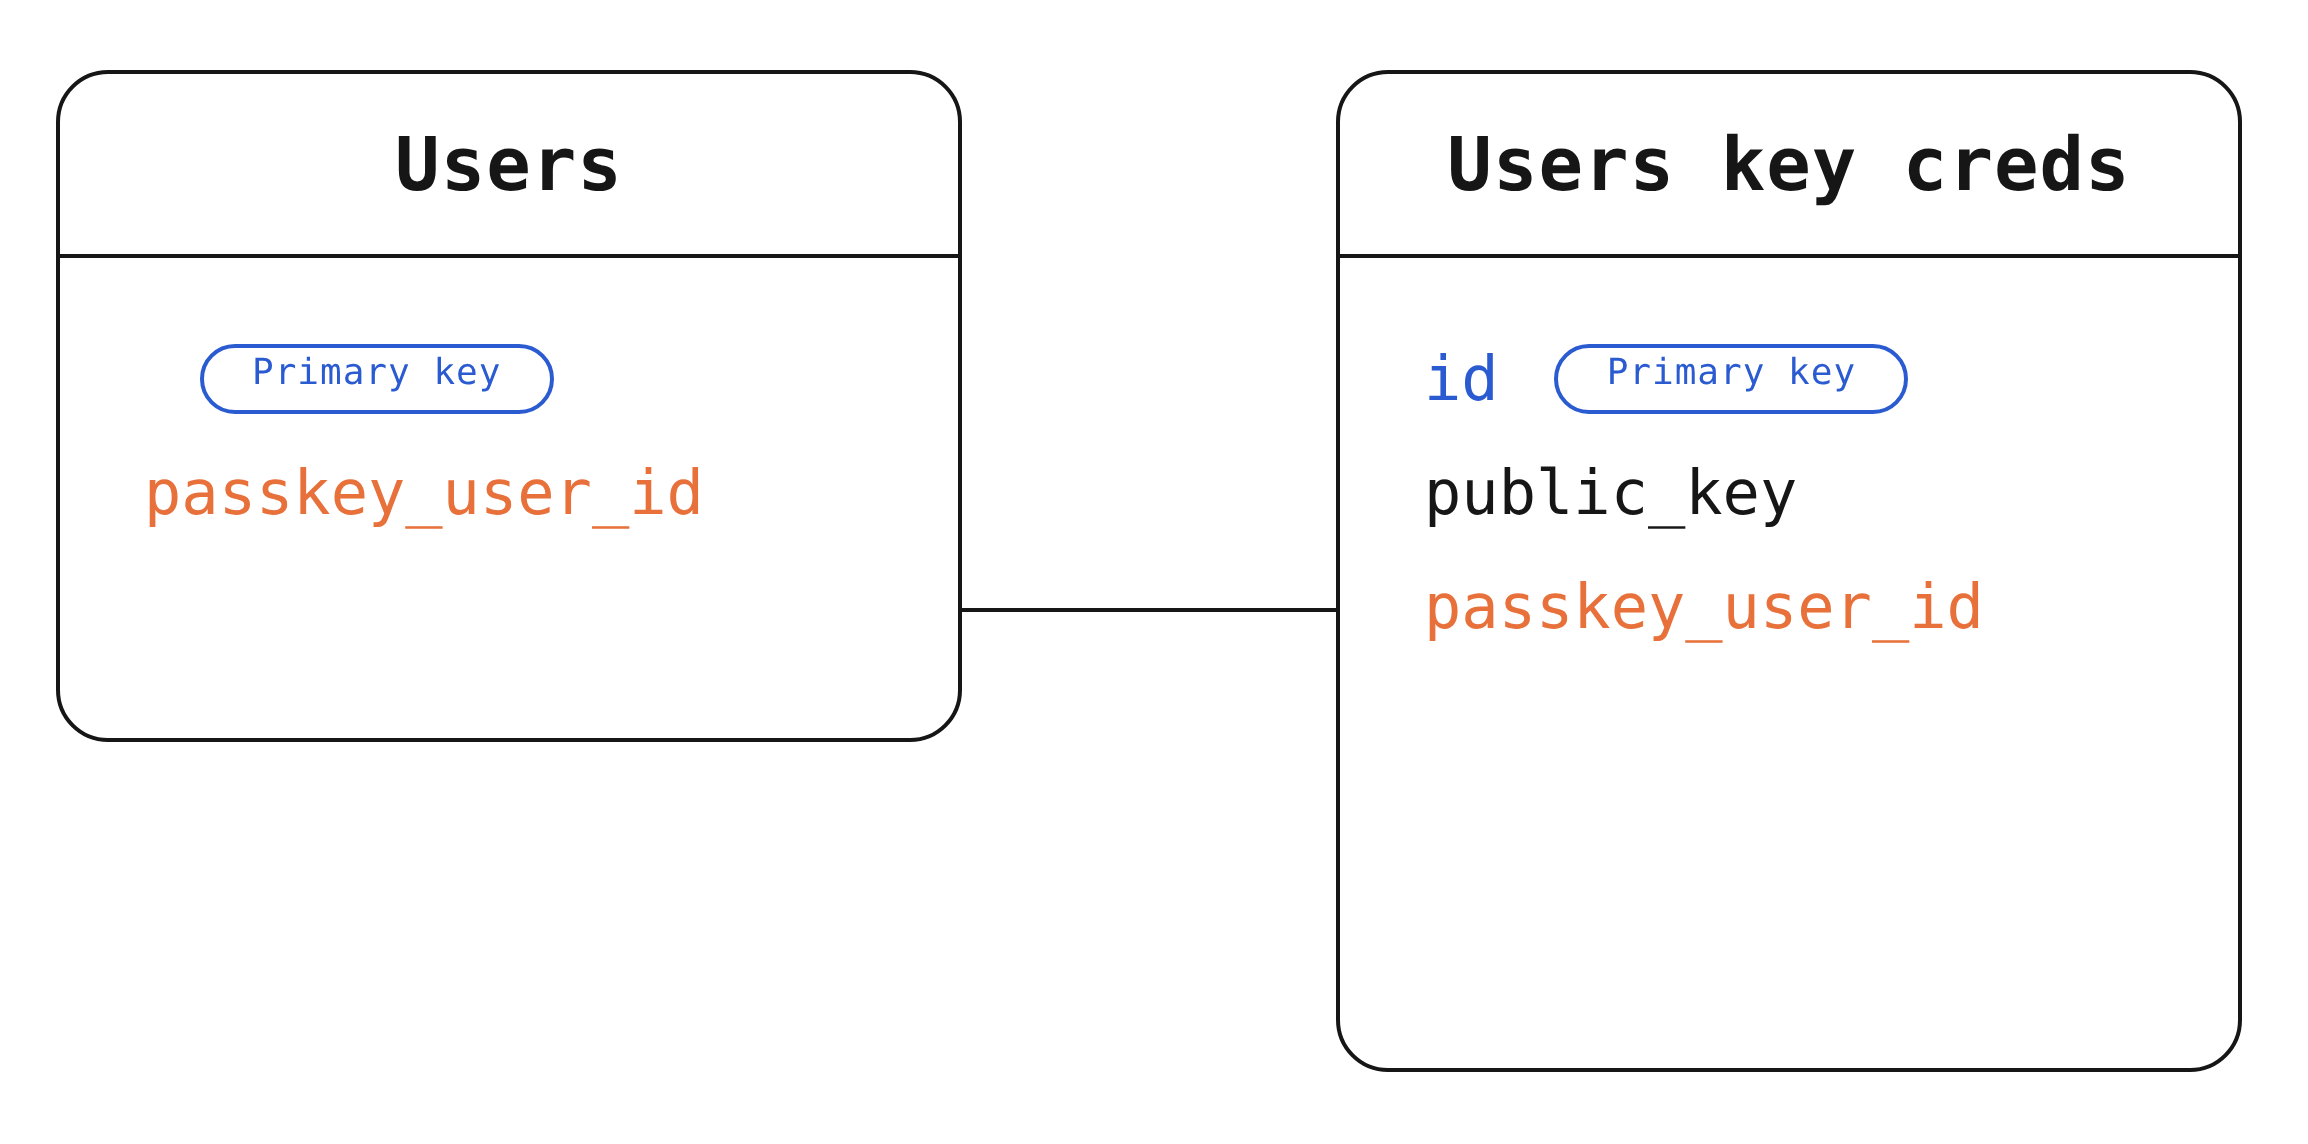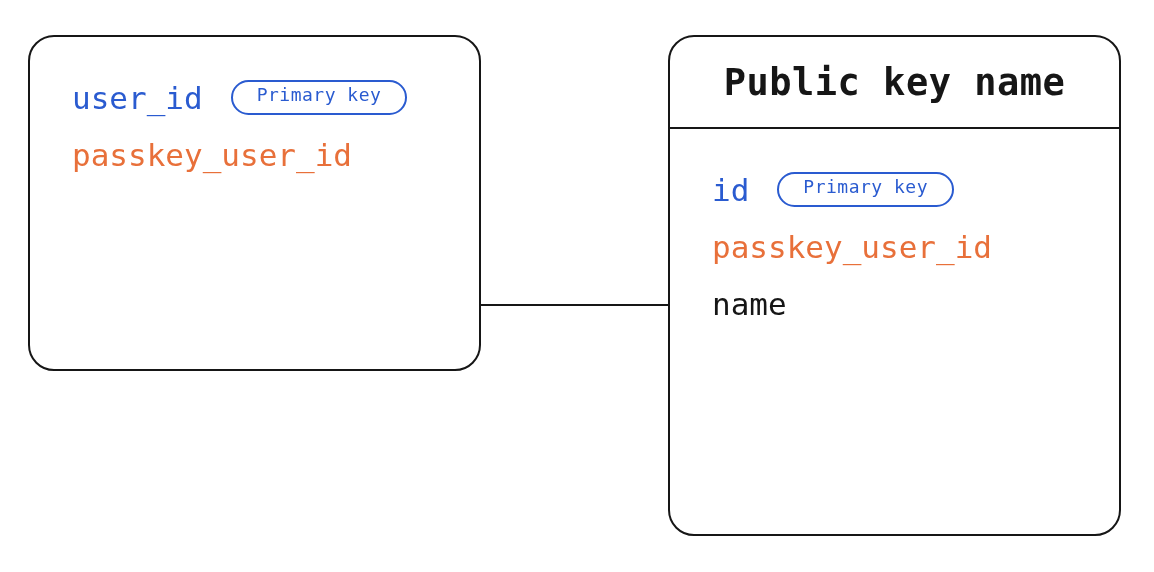--- a/index.html
+++ b/index.html
@@ -75,42 +75,44 @@
   }
 </style>
 </head>
 <body>
 
 <div class="canvas">
 
   <div class="connector"></div>
 
   <section class="entity entity-users">
+    <header class="entity-header">
+      <span class="entity-title">Users</span>
+    </header>
     <div class="entity-body">
       <div class="field-row">
-        <span class="field-name primary">user_id</span>
         <span class="pk-badge">Primary key</span>
       </div>
       <div class="field-row">
         <span class="field-name foreign">passkey_user_id</span>
       </div>
     </div>
   </section>
 
   <section class="entity entity-creds">
     <header class="entity-header">
-      <span class="entity-title">Public key name</span>
+      <span class="entity-title">Users key creds</span>
     </header>
     <div class="entity-body">
       <div class="field-row">
         <span class="field-name primary">id</span>
         <span class="pk-badge">Primary key</span>
       </div>
       <div class="field-row">
-        <span class="field-name foreign">passkey_user_id</span>
+        <span class="field-name">public_key</span>
       </div>
       <div class="field-row">
-        <span class="field-name">name</span>
+        <span class="field-name foreign">passkey_user_id</span>
       </div>
     </div>
   </section>
 
 </div>
 
 </body></html>

